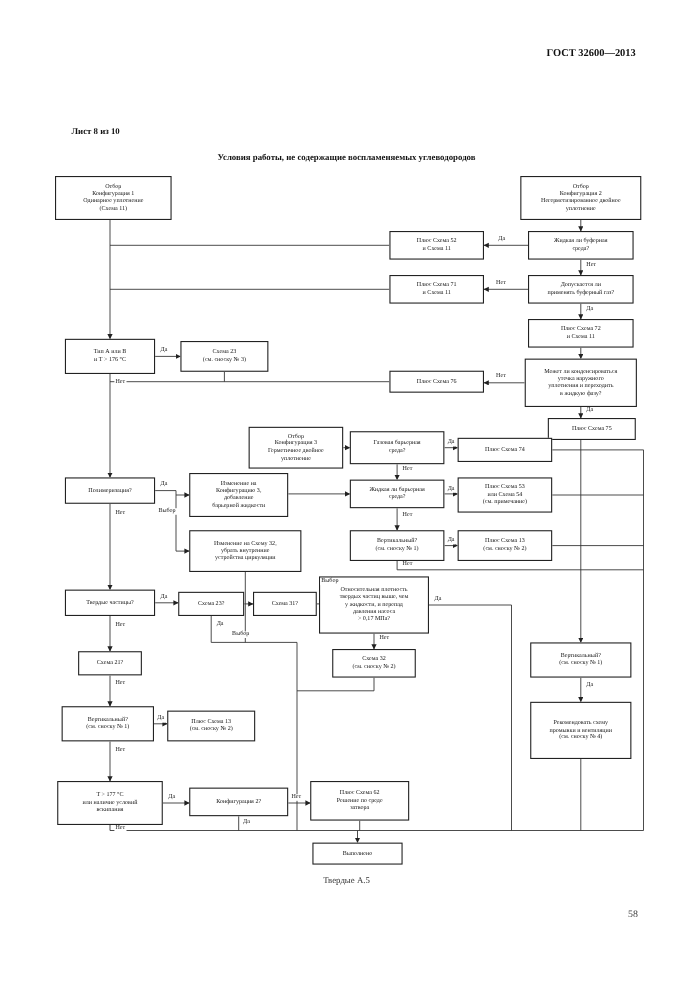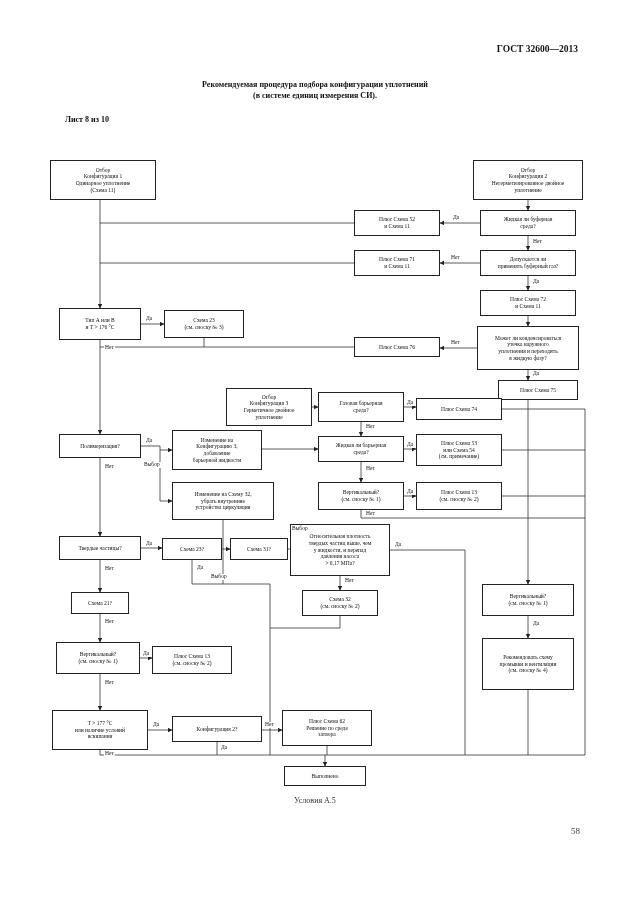--- a/index.html
+++ b/index.html
@@ -18,23 +18,22 @@
         font-size:5.5px;line-height:1.22;white-space:pre-line;padding:1px;box-sizing:border-box;
         overflow:hidden;color:#111;}
   .lbl{position:absolute;z-index:3;font-size:5.5px;line-height:1;color:#111;background:#fff;padding:0 1px;}
 </style>
 </head>
 <body>
 
 <div class="page">
 
   <div class="hdr gost">ГОСТ 32600—2013</div>
-  <div class="hdr title">Рекомендуемая процедура подбора конфигурации уплотнений
-(в системе единиц измерения СИ).</div>
   <div class="hdr sheet">Лист 8 из 10</div>
+  <div class="hdr cond">Условия работы, не содержащие воспламеняемых углеводородов</div>
 
   <svg class="wires" width="630" height="913" viewBox="0 0 630 913">
     <defs>
       <marker id="ah" markerWidth="7" markerHeight="7" refX="5.5" refY="3" orient="auto">
         <path d="M0,0 L6,3 L0,6 z" fill="#222"></path>
       </marker>
     </defs>
     <g stroke="#333" stroke-width="0.8" fill="none">
 
       <line x1="100" y1="200" x2="100" y2="308" marker-end="url(#ah)"></line>
@@ -214,15 +213,15 @@
   <span class="lbl" style="left:344px;top:578px">Нет</span>
   <span class="lbl" style="left:104px;top:619px">Нет</span>
   <span class="lbl" style="left:142px;top:651px">Да</span>
   <span class="lbl" style="left:104px;top:680px">Нет</span>
   <span class="lbl" style="left:152px;top:722px">Да</span>
   <span class="lbl" style="left:264px;top:722px">Нет</span>
   <span class="lbl" style="left:220px;top:745px">Да</span>
   <span class="lbl" style="left:104px;top:751px">Нет</span>
   <span class="lbl" style="left:532px;top:621px">Да</span>
 
-  <div class="hdr caption">Условия А.5</div>
+  <div class="hdr caption">Твердые А.5</div>
   <div class="hdr pagenum">58</div>
 </div>
 
 </body></html>

